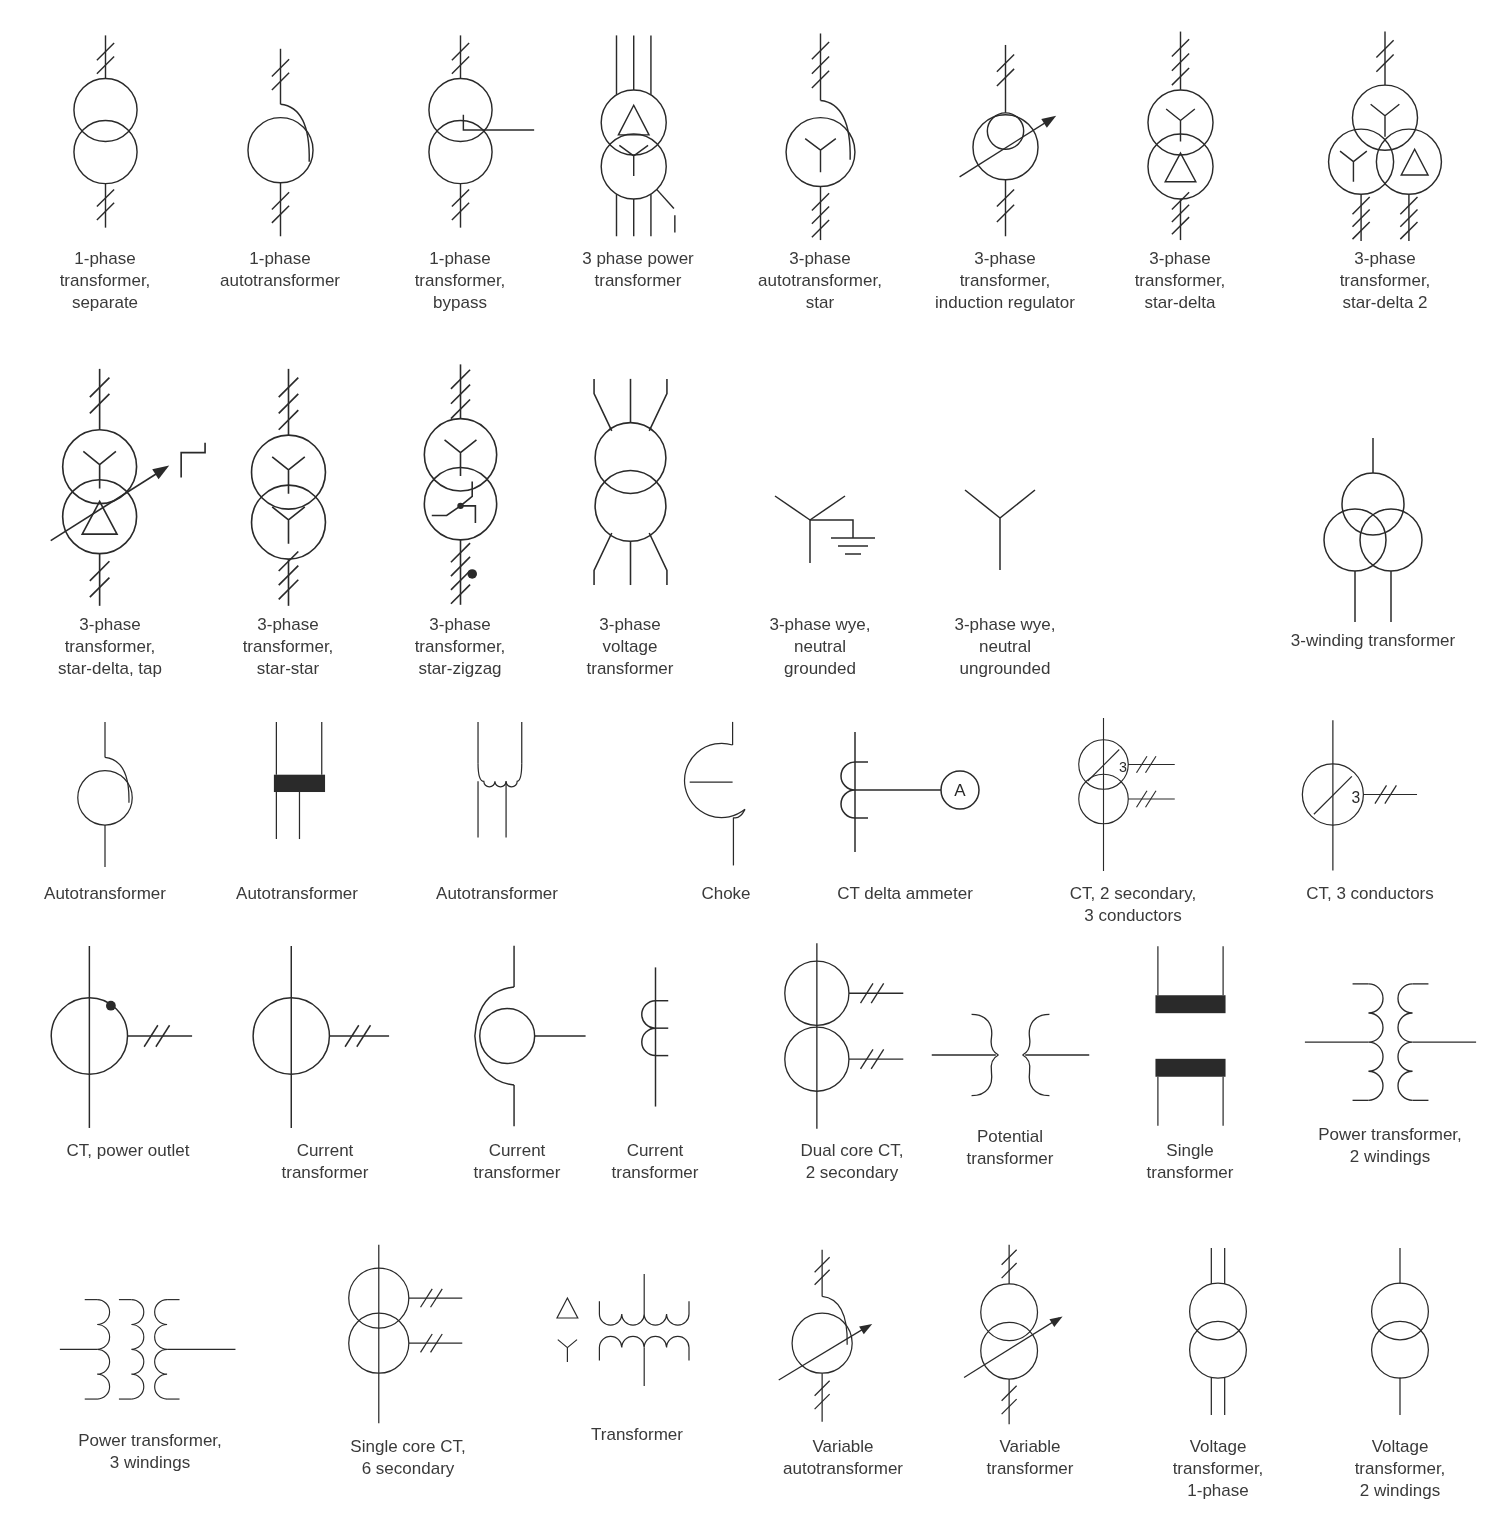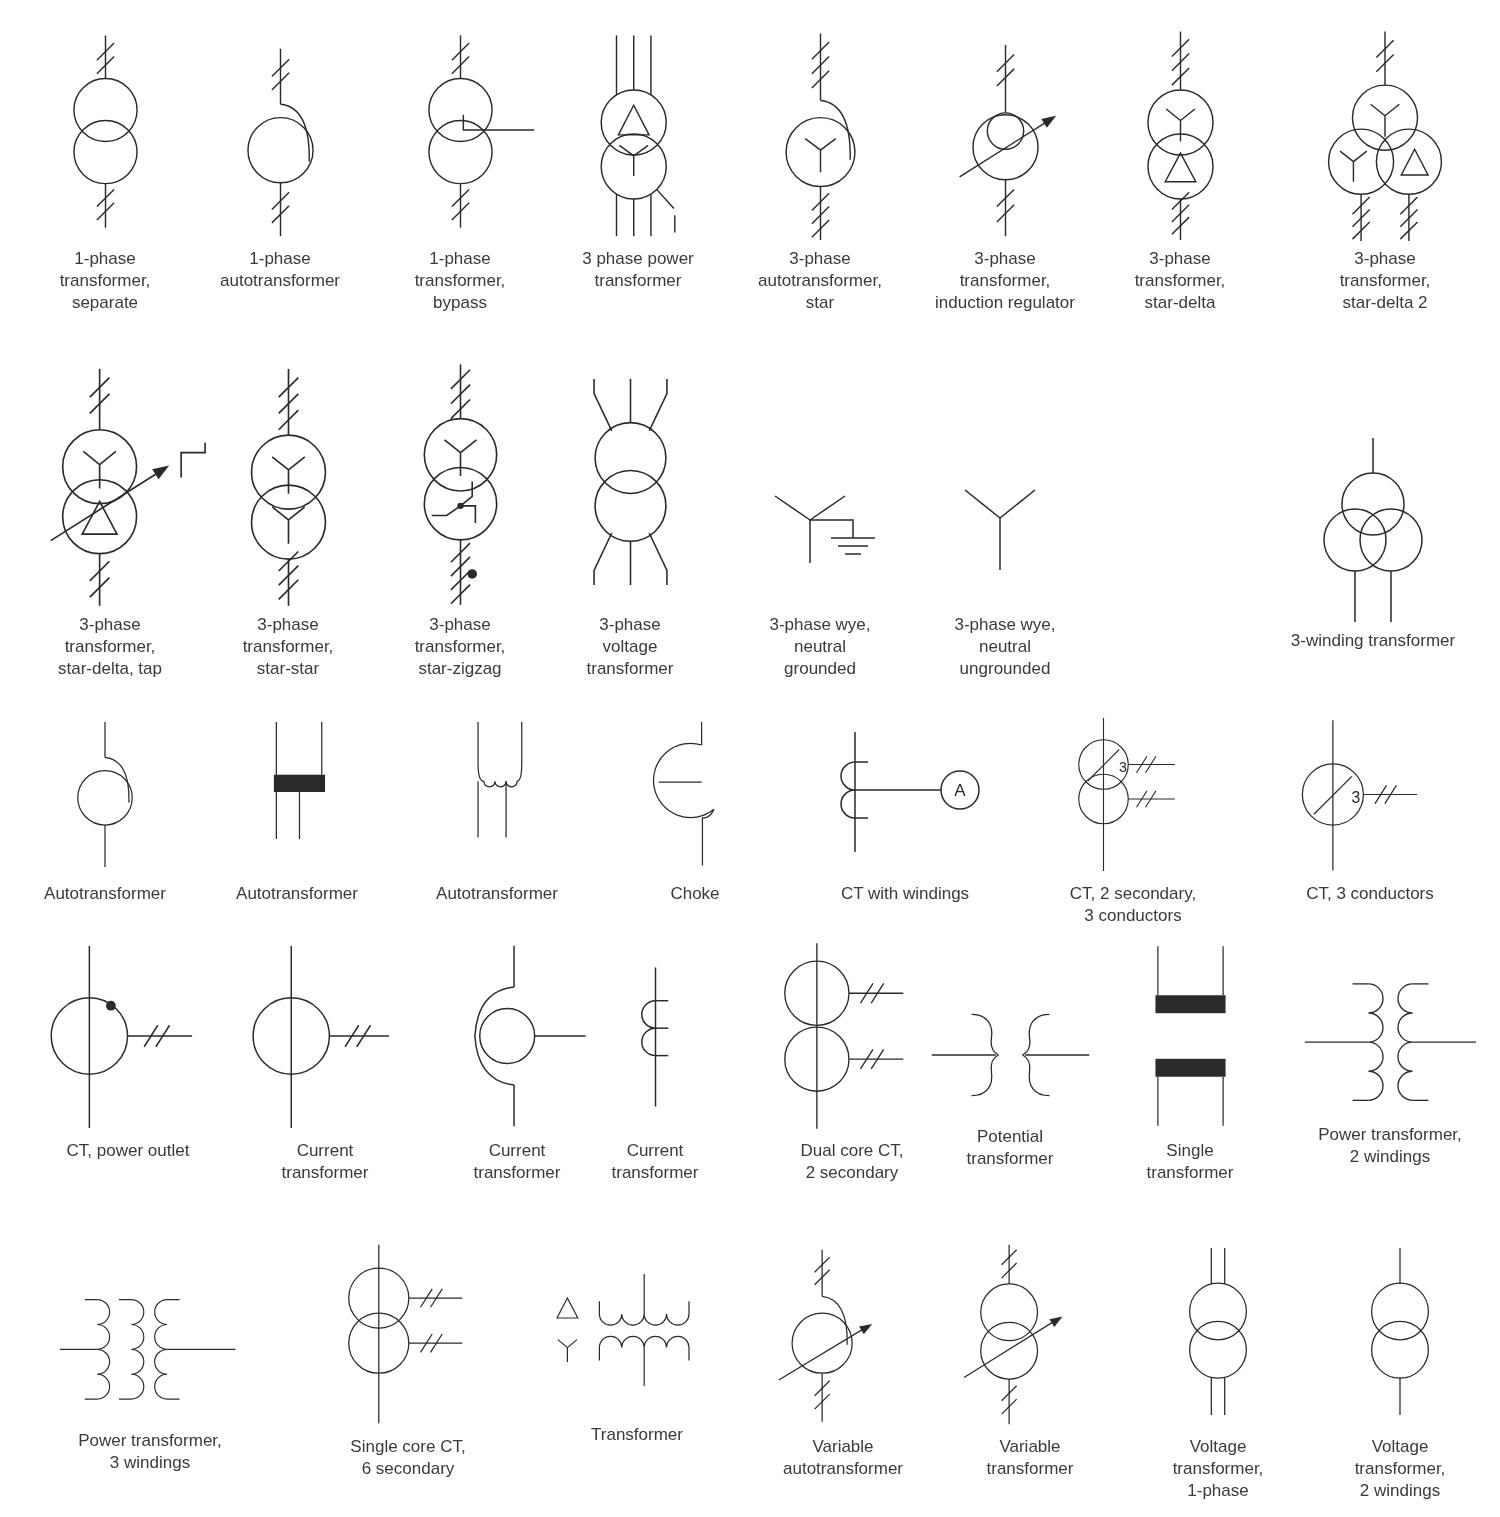--- a/index.html
+++ b/index.html
@@ -1,17 +1,17 @@
 <!DOCTYPE html>
 <html><head>
 <meta charset="utf-8">
 <style>
   html,body{margin:0;padding:0;background:#ffffff;}
   #page{position:relative;width:1500px;height:1517px;background:#ffffff;overflow:hidden;
-        font-family:"Liberation Sans", sans-serif;border-radius:16px;}
+        font-family:"Liberation Sans", sans-serif;}
   .cell{position:absolute;display:flex;flex-direction:column;align-items:center;}
   .lbl{margin-top:6px;font-size:17px;line-height:1.28;color:#3a3a3a;text-align:center;
        white-space:pre-line;}
   .st{stroke:#2a2a2a;stroke-width:1.5;fill:none;}
   .fl{fill:#2a2a2a;stroke:none;}
   .tx{fill:#2a2a2a;font-family:"Liberation Sans",sans-serif;font-size:17px;text-anchor:middle;}
 </style>
 </head>
 <body>
 
@@ -348,21 +348,21 @@
         <path d="M57,12 V62"></path>
           <path d="M110,12 V62"></path>
         <path d="M57,62 Q57,84 64,84 A6.7,6.7 0 0 0 77.5,84 A6.7,6.7 0 0 0 91,84 A6.7,6.7 0 0 0 104.5,84 Q110,83 110,62"></path>
         <path d="M57,84 V152"></path>
           <path d="M91,84 V152"></path>
       </g>
     </svg>
     <div class="lbl">Autotransformer</div>
   </div>
 
-  <div class="cell" style="left:625px;top:712px;width:140px">
+  <div class="cell" style="left:656px;top:712px;width:140px">
     <svg width="132" height="165" viewBox="0 0 160 200">
       <g class="st">
         <path d="M88,12 V40"></path>
         <path d="M88,40 A45,45 0 1 0 103,118"></path>
         <path d="M103,118 Q97,130 89,128"></path>
         <path d="M89,128 V186"></path>
         <path d="M36,85 H88"></path>
       </g>
     </svg>
     <div class="lbl">Choke</div>
@@ -373,21 +373,21 @@
       <g class="st">
         <path d="M60,20 V140"></path>
         <path d="M60,50 H73"></path>
           <path d="M60,106 H73"></path>
         <path d="M60,50 A14,14 0 0 0 60,78 A14,14 0 0 0 60,106"></path>
         <path d="M60,78 H146"></path>
         <circle cx="165" cy="78" r="19"></circle>
       </g>
       <text class="tx" x="165" y="84">A</text>
     </svg>
-    <div class="lbl">CT with windings</div>
+    <div class="lbl">CT delta ammeter</div>
   </div>
 
   <div class="cell" style="left:1023px;top:712px;width:220px">
     <svg width="173" height="165" viewBox="0 0 230 220">
       <g class="st">
         <path d="M75,8 V212"></path>
         <circle cx="75" cy="70" r="33"></circle>
           <circle cx="75" cy="116" r="33"></circle>
         <path d="M54,92 L96,50"></path>
         <path d="M108,70 H170"></path>

